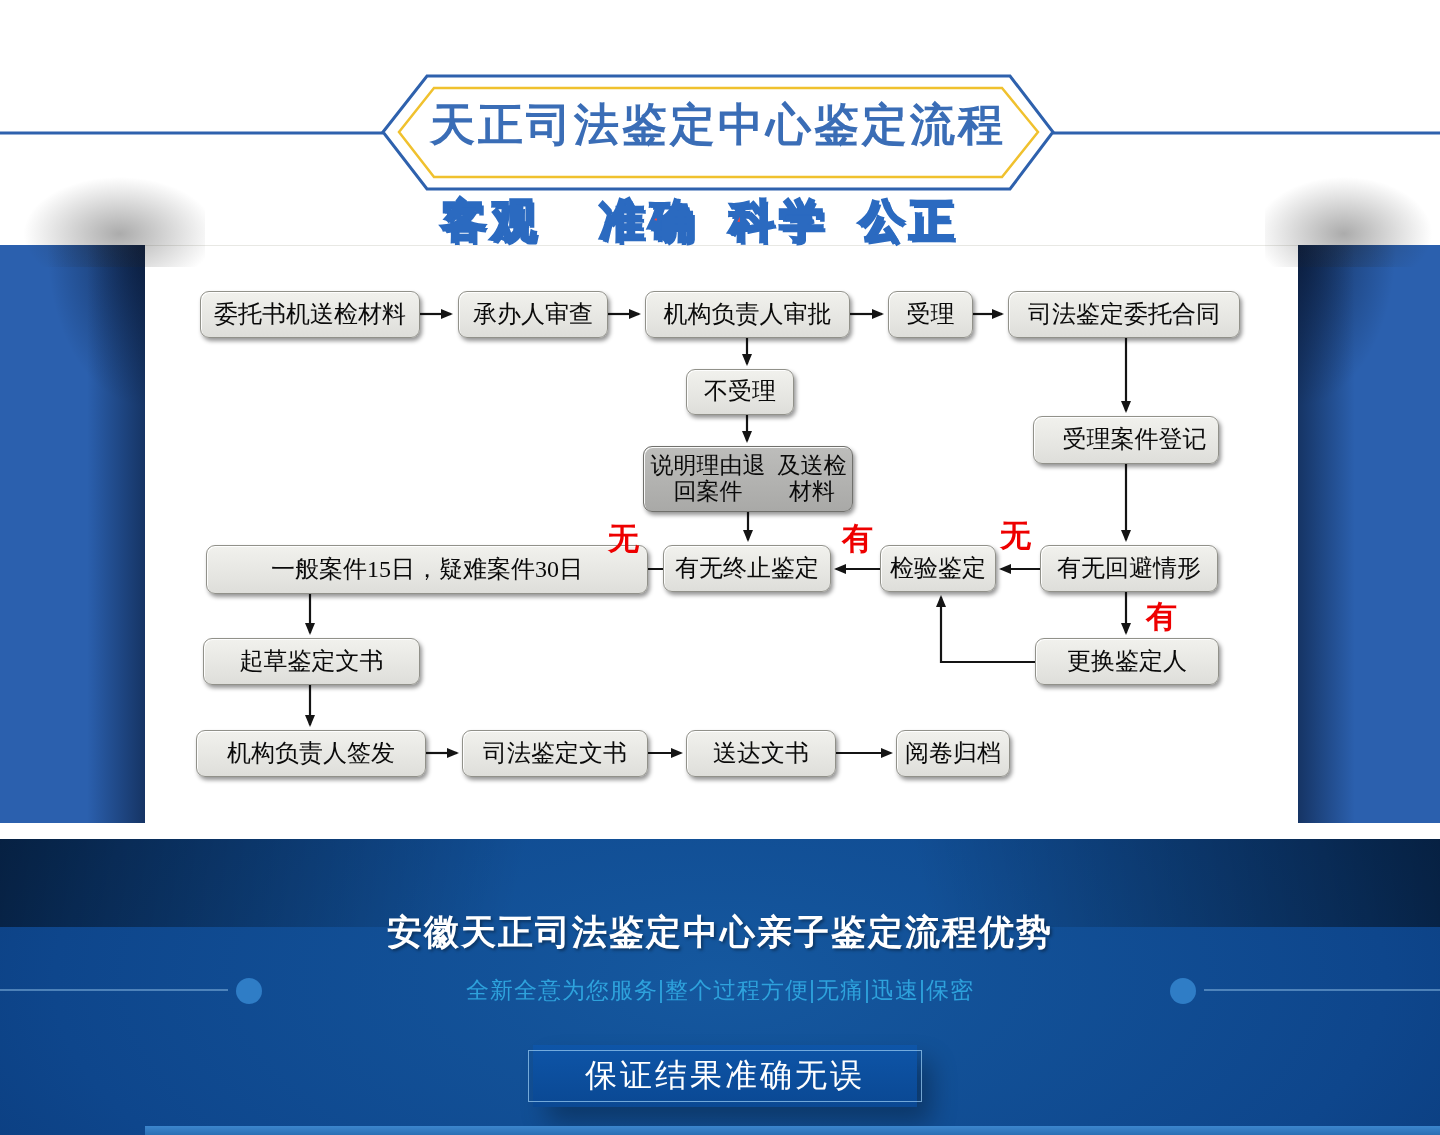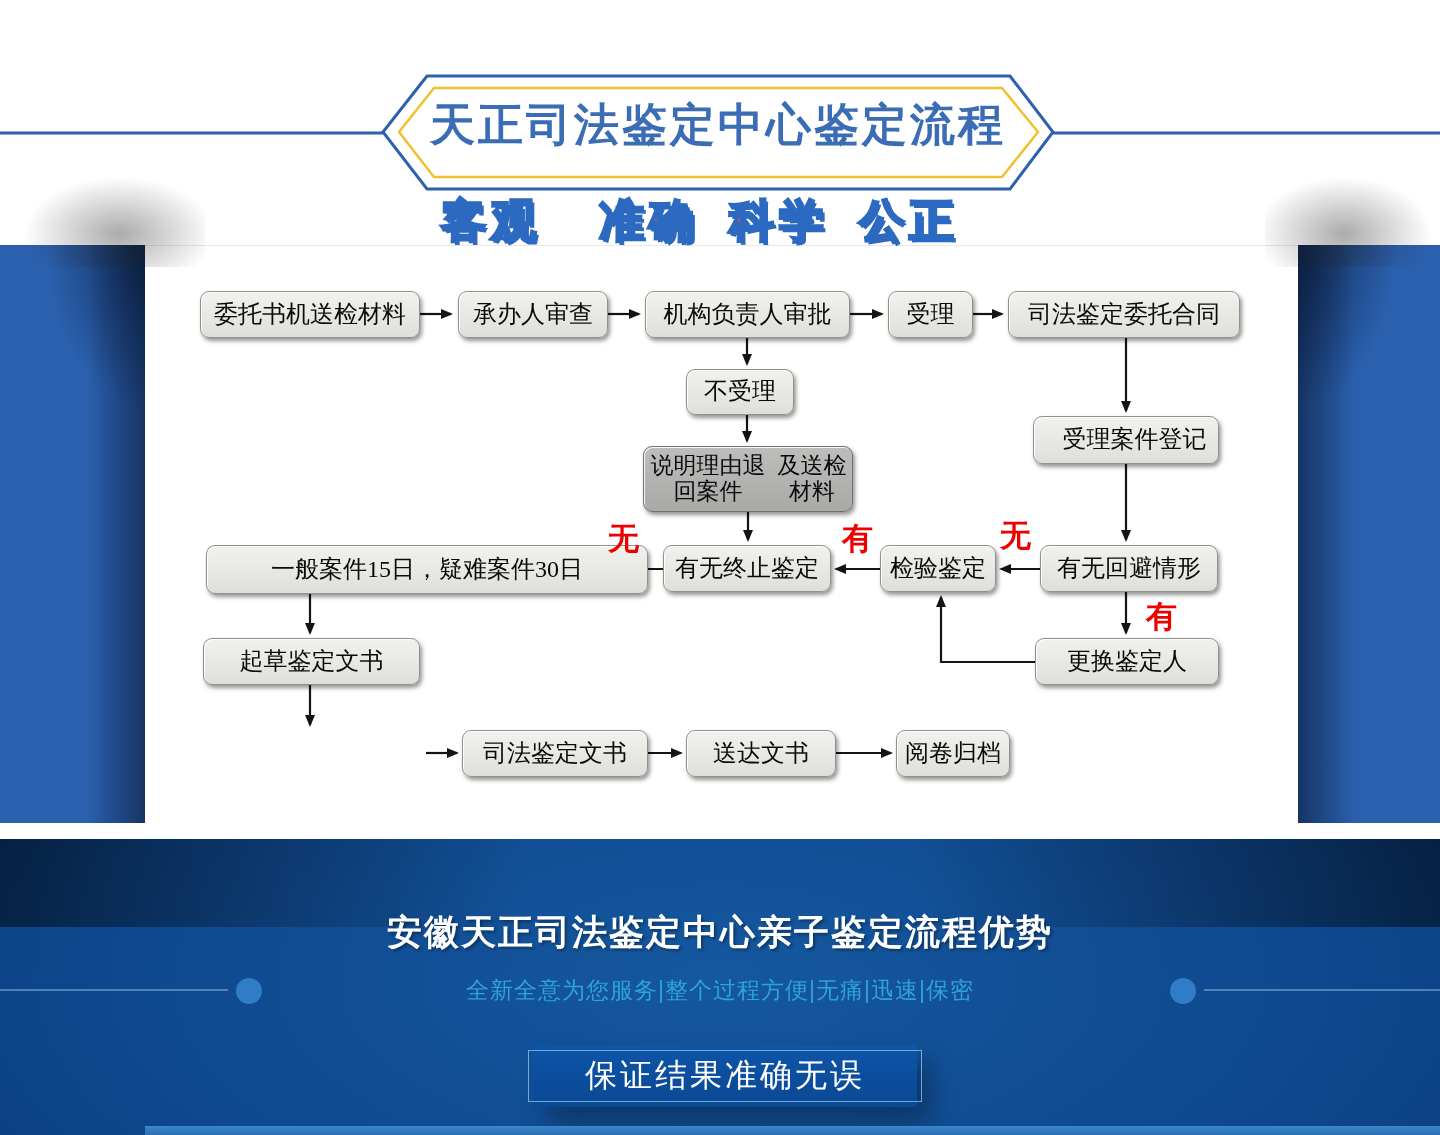--- a/index.html
+++ b/index.html
@@ -185,20 +185,23 @@
     </div>
   <div class="node n11">
       <span>有无回避情形</span>
     </div>
   <div class="node n12">
       <span>更换鉴定人</span>
     </div>
   <div class="node n13">
       <span>起草鉴定文书</span>
     </div>
+  <div class="node n14">
+      <span>机构负责人签发</span>
+    </div>
   <div class="node n15">
       <span>司法鉴定文书</span>
     </div>
   <div class="node n16">
       <span>送达文书</span>
     </div>
   <div class="node n17">
       <span>阅卷归档</span>
     </div>
 

